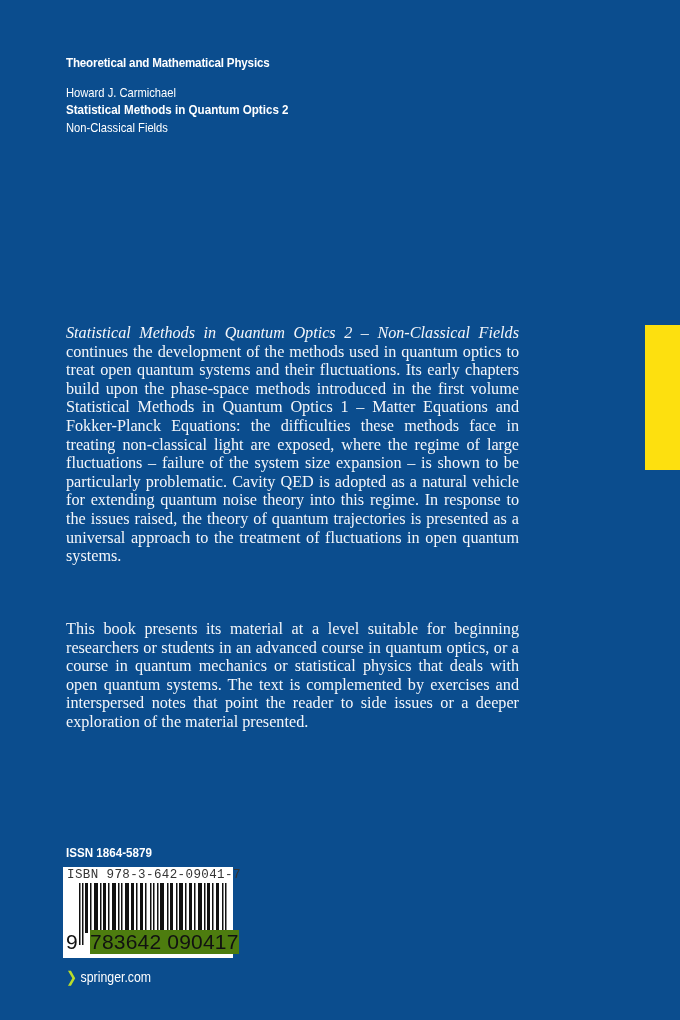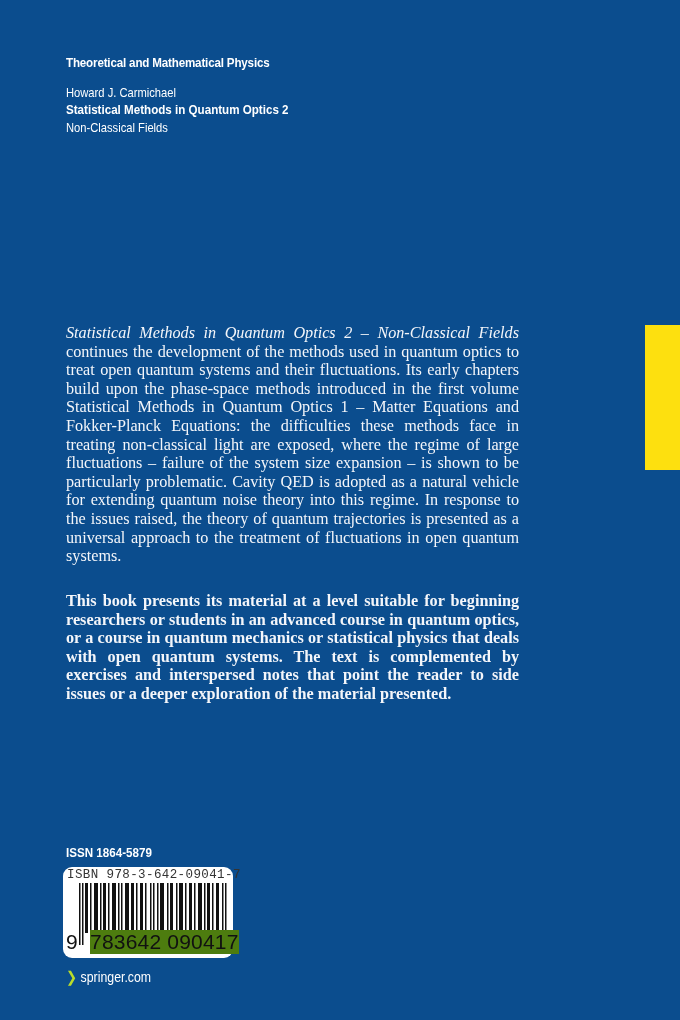--- a/index.html
+++ b/index.html
@@ -25,28 +25,28 @@
     position:absolute; left:645px; top:325px; width:35px; height:145px;
     background:#fde00f;
   }
 
   .blurb {
     position:absolute; left:66px; width:453px;
     font-size:16.2px; line-height:18.6px;
     text-align:justify; color:#f4f6fa;
   }
   #para1 { top:324px; }
-  #para2 { top:592px;font-weight:bold; }
+  #para2 { top:620px; }
   .it { font-style:italic; }
 
   #issn { position:absolute; left:66px; top:845px; font-size:13.5px; font-weight:bold; transform:scaleX(0.86); transform-origin:left top; }
 
   #barcode-box {
     position:absolute; left:63px; top:867px; width:170px; height:91px;
-    background:#ffffff; color:#111;border-radius:9px;
+    background:#ffffff; color:#111;
   }
   #isbn-text {
     position:absolute; left:4px; top:1px; font-size:12.5px; letter-spacing:0.4px; color:#333;
     white-space:nowrap;
   }
   #bars { position:absolute; left:16px; top:16px; width:150px; height:62px; }
   #ean-digits {
     position:absolute; left:3px; top:63px; font-size:21px; color:#111; white-space:nowrap;
     background:transparent;
   }

